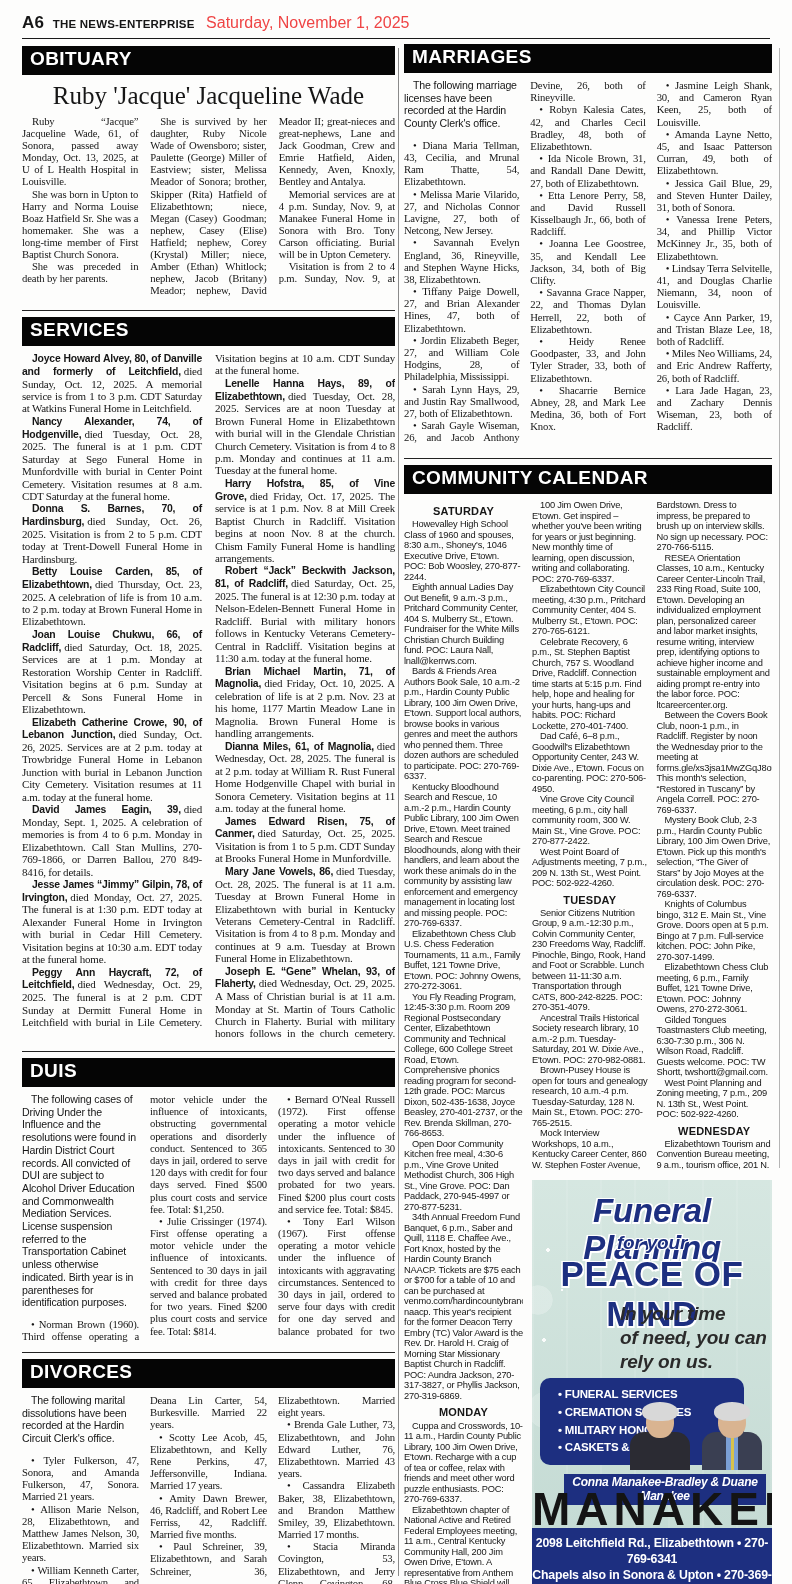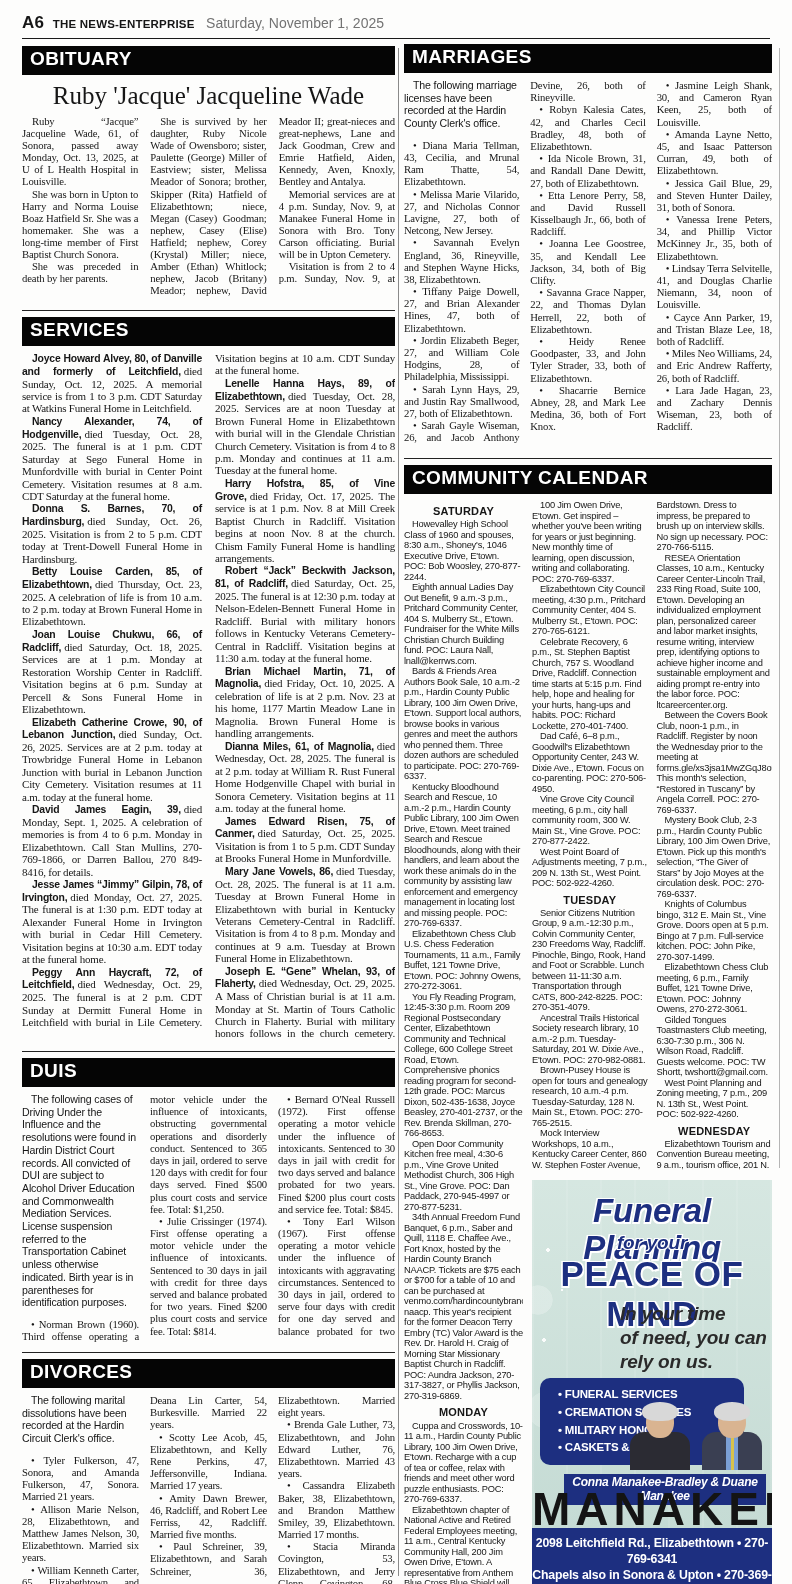--- a/index.html
+++ b/index.html
@@ -3,21 +3,21 @@
 <meta charset="utf-8">
 <style>
   html,body{margin:0;padding:0;}
   body{width:792px;height:1584px;background:#fdfdfc;position:relative;overflow:hidden;
        font-family:"Liberation Serif",serif;color:#161616;}
   
   .masthead{position:absolute;left:22px;top:13px;width:748px;border-bottom:1.6px solid #1a1a1a;
             padding-bottom:5px;font-family:"Liberation Sans",sans-serif;white-space:nowrap;}
   .mast-page{font-size:17px;font-weight:800;letter-spacing:.3px;}
   .mast-paper{font-size:11.5px;font-weight:700;margin-left:4px;letter-spacing:.2px;}
-  .mast-date{font-size:14px;margin-left:7px;color:#737373;}
+  .mast-date{font-size:16px;margin-left:7px;color:#ef4444;}
   
   .left-col{position:absolute;left:22px;top:46px;width:373px;}
   .right-col{position:absolute;left:404px;top:44px;width:368px;}
   .vrule{position:absolute;left:398px;top:48px;width:1px;height:1528px;background:#8a8a8a;}
   .vrule2{position:absolute;left:779px;top:48px;width:1px;height:1120px;background:#b5b5b5;}
   
   .bar{background:#050505;color:#fff;font-family:"Liberation Sans",sans-serif;font-weight:700;
        font-size:19px;line-height:1;padding:3px 8px 7px;letter-spacing:.4px;}
   .ruled{border-top:1.3px solid #222;padding-top:6px;margin-top:7px;}
   

